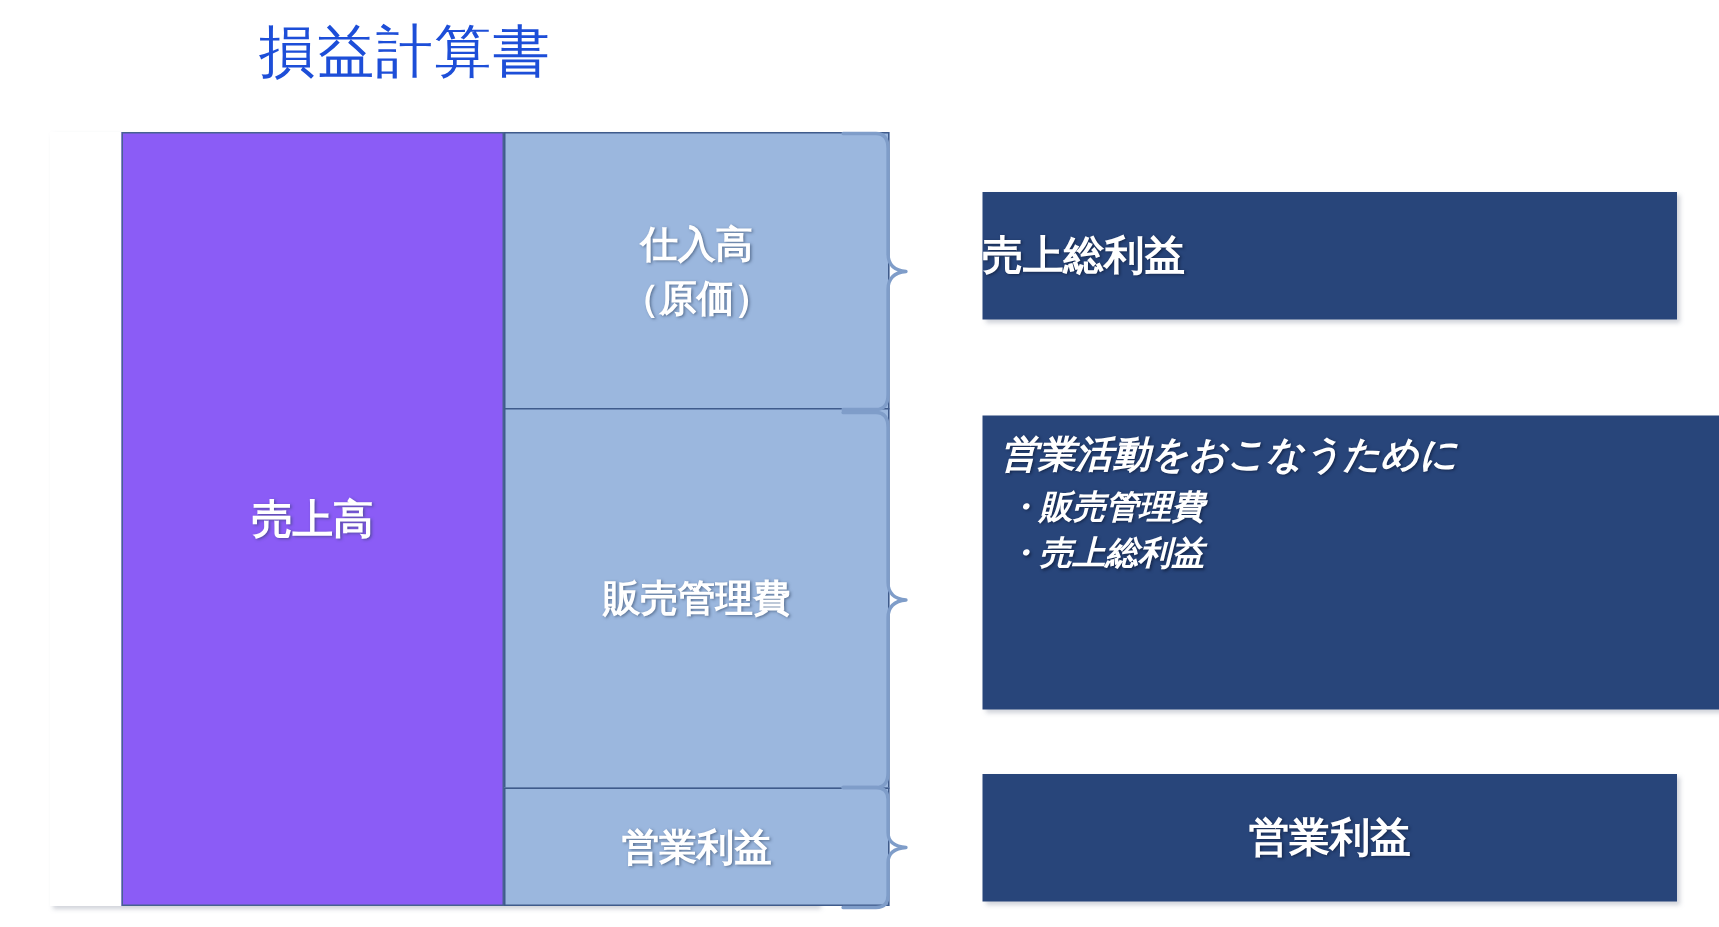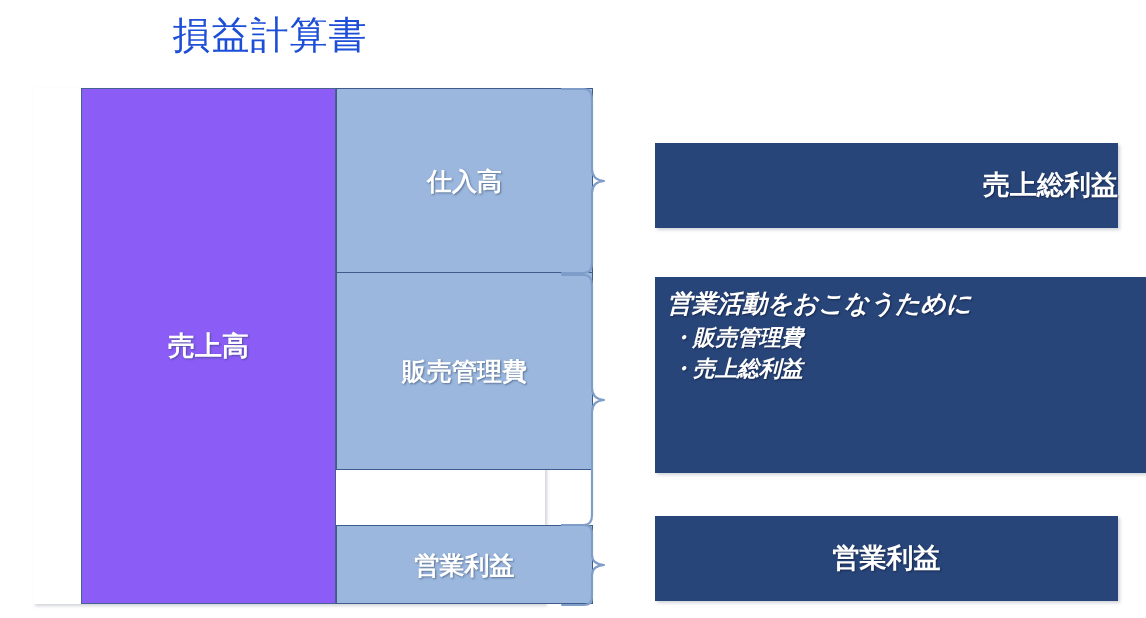--- a/index.html
+++ b/index.html
@@ -72,21 +72,21 @@
   
   .block-right {
     left: 255px;
     width: 257px;
     background: #9bb7de;
     border: 1px solid #3f5b8b;
     font-size: 25px;
     line-height: 36px;
   }
   #block-purchases { top: 0;   height: 185px; }
-  #block-sga       { top: 184px; height: 198px; }
+  #block-sga       { top: 184px; height: 254px; }
   #block-opprofit  { top: 437px; height: 79px;  }
 
   .block-label { display: block; }
 
   
   .brace {
     position: absolute;
     left: 560px;
   }
   #brace-1 { top: 86px;  }
@@ -98,26 +98,26 @@
     position: absolute;
     left: 655px;
     box-sizing: border-box;
     background: #28457a;
     color: #ffffff;
     font-weight: 700;
     text-shadow: 1px 1px 2px rgba(10,20,45,0.6);
     box-shadow: 2px 2px 3px rgba(120,130,150,0.35);
   }
   #callout-gross {
-    top: 143px;
+    top: 128px;
     width: 463px;
     height: 85px;
     display: flex;
     flex-direction: column;
-    align-items: flex-end;
+    align-items: flex-start;
     justify-content: center;
     text-align: center;
     font-size: 27px;
     line-height: 39px;
   }
   #callout-sga {
     top: 277px;
     width: 511px;
     height: 196px;
     padding: 8px 0 0 12px;
@@ -159,20 +159,21 @@
 
   <div id="pl-diagram">
 
     <div class="block" id="block-revenue">
       <span class="block-label">売上高</span>
     </div>
 
     <div class="block block-right" id="block-purchases">
       <div>
         <span class="block-label">仕入高</span>
+        <span class="block-label">（原価）</span>
       </div>
     </div>
 
     <div class="block block-right" id="block-sga">
       <span class="block-label">販売管理費</span>
     </div>
 
     <div class="block block-right" id="block-opprofit">
       <span class="block-label">営業利益</span>
     </div>

